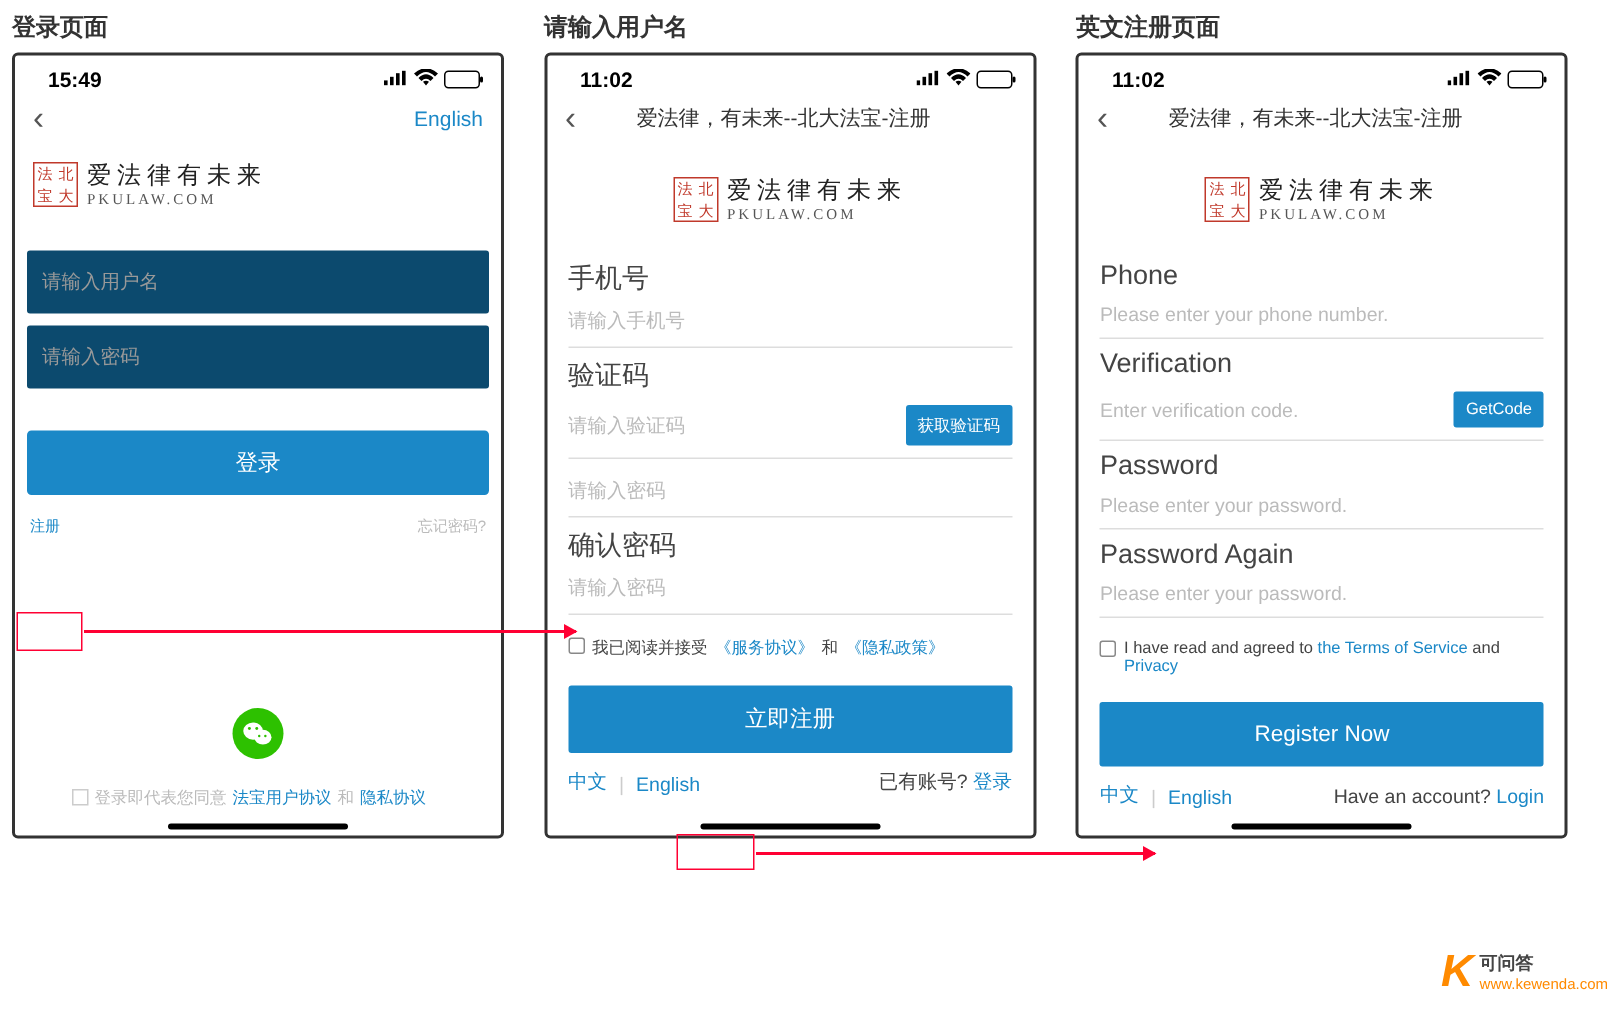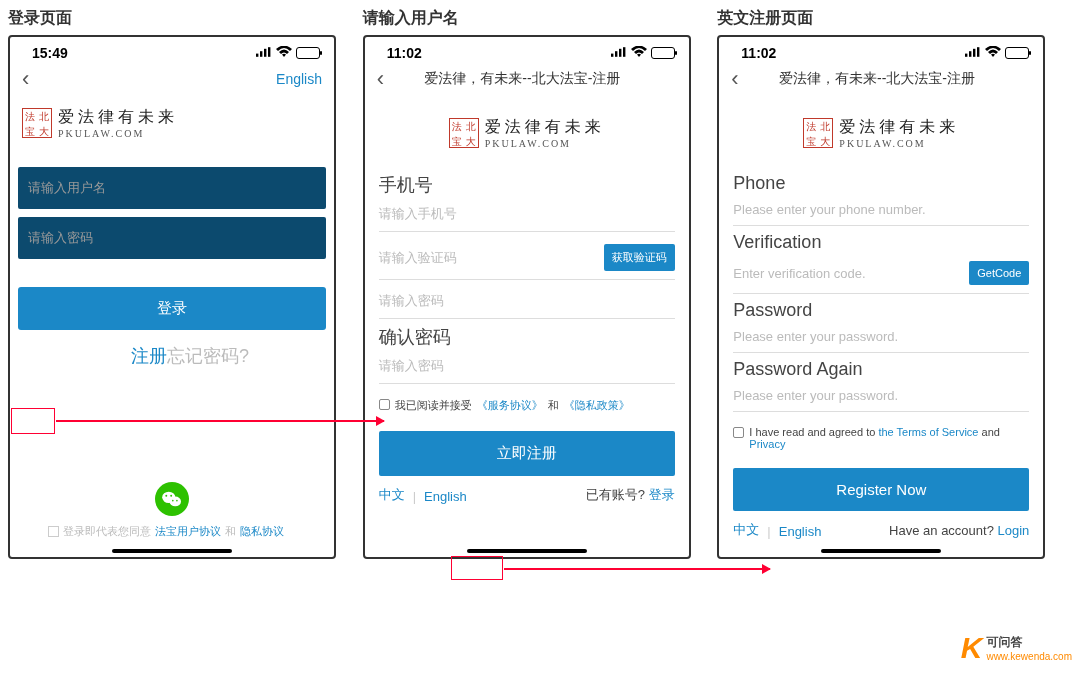--- a/index.html
+++ b/index.html
@@ -65,21 +65,21 @@
     .logo-text .cn { font-size: 16px; letter-spacing: 4px; color: #222; }
     .logo-text .en { font-size: 10px; letter-spacing: 2px; color: #555; }
     .input-gray {
       background: #0c4a6e; margin: 8px 8px; padding: 12px 10px;
       font-size: 13px; color: #999; border-radius: 2px;
     }
     .primary-btn {
       margin: 28px 8px 10px 8px; background: #1b88c7; color: #fff;
       text-align: center; padding: 12px 0; font-size: 15px; border-radius: 3px;
     }
-    .row-links { display: flex; justify-content: center; padding: 4px 10px; font-size: 18px; margin-left: 36px; }
+    .row-links { display: flex; justify-content: space-between; padding: 4px 10px; font-size: 10px; }
     .link-blue { color: #1b88c7; }
     .link-gray { color: #bbb; }
     .wechat-wrap { text-align: center; margin-top: 110px; }
     .wechat-icon {
       width: 34px; height: 34px; background: #2dc100; border-radius: 50%;
       display: inline-flex; align-items: center; justify-content: center;
     }
     .footer-agree {
       position: absolute; bottom: 18px; left: 0; right: 12px;
       font-size: 11px; color: #bbb; text-align: left;
@@ -264,20 +264,21 @@
         </div>
       </div>
 
       <div class="field">
         <div class="field-label">手机号</div>
         <div class="field-input">
             <span>请输入手机号</span>
           </div>
       </div>
       <div class="field">
+        <div class="field-label">验证码</div>
         <div class="field-input">
           <span>请输入验证码</span>
           <span class="small-btn">获取验证码</span>
         </div>
       </div>
       <div class="field">
         <div class="field-input">
             <span>请输入密码</span>
           </div>
       </div>

